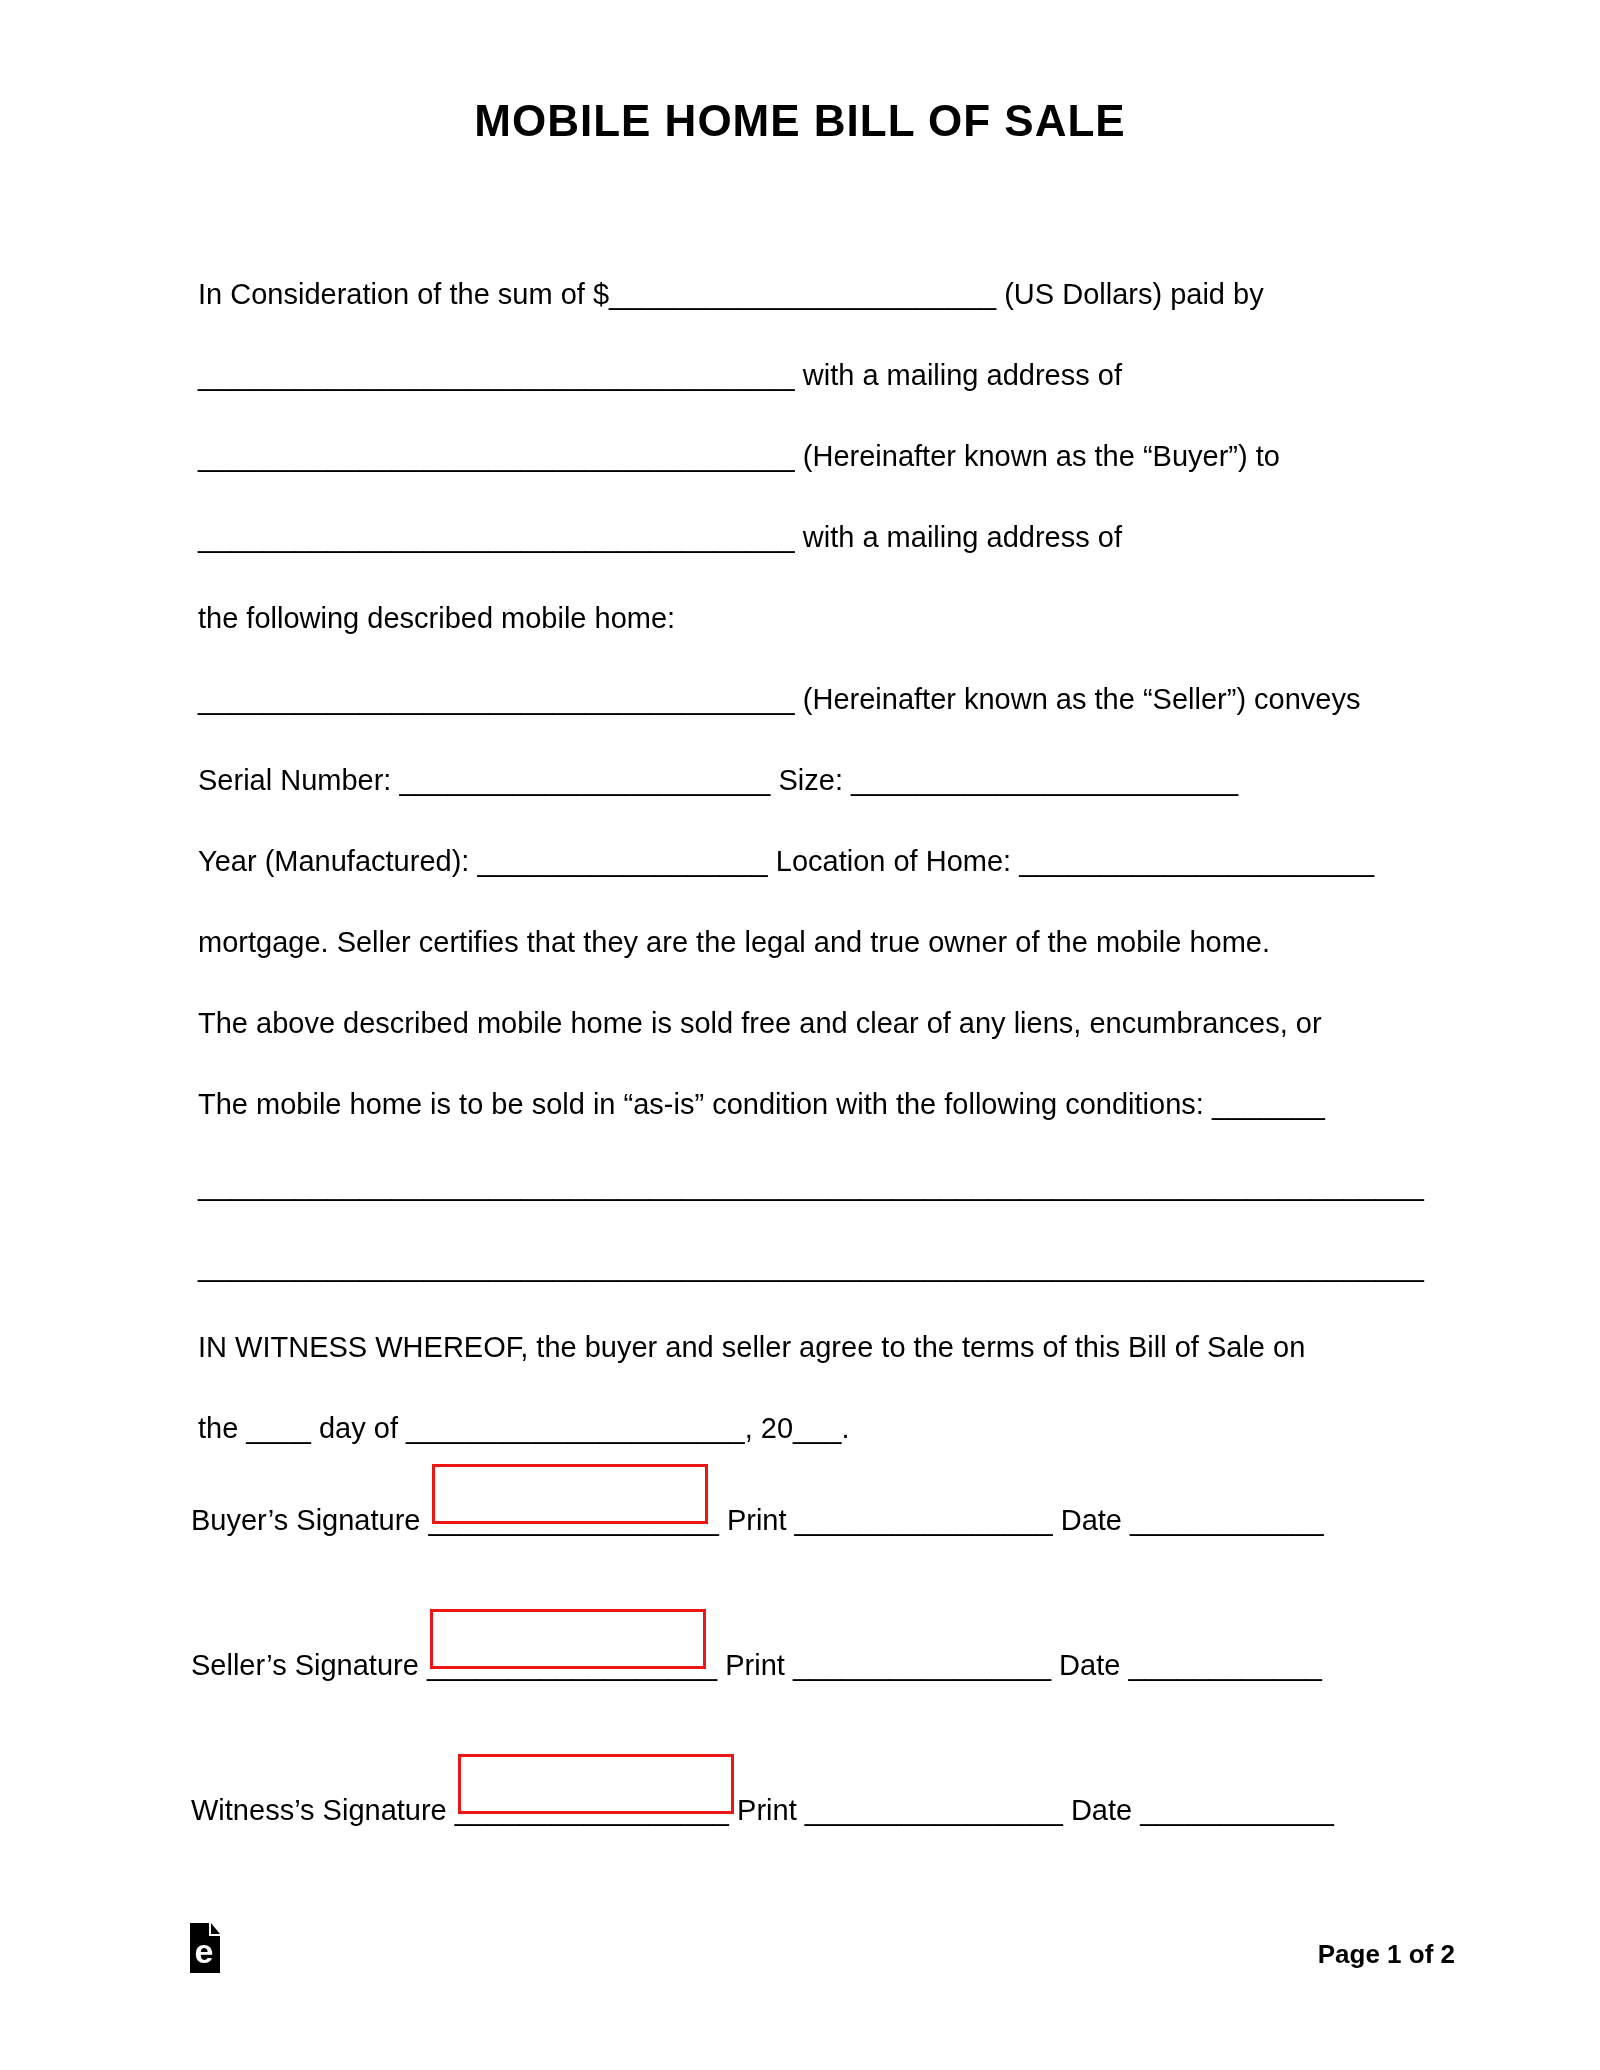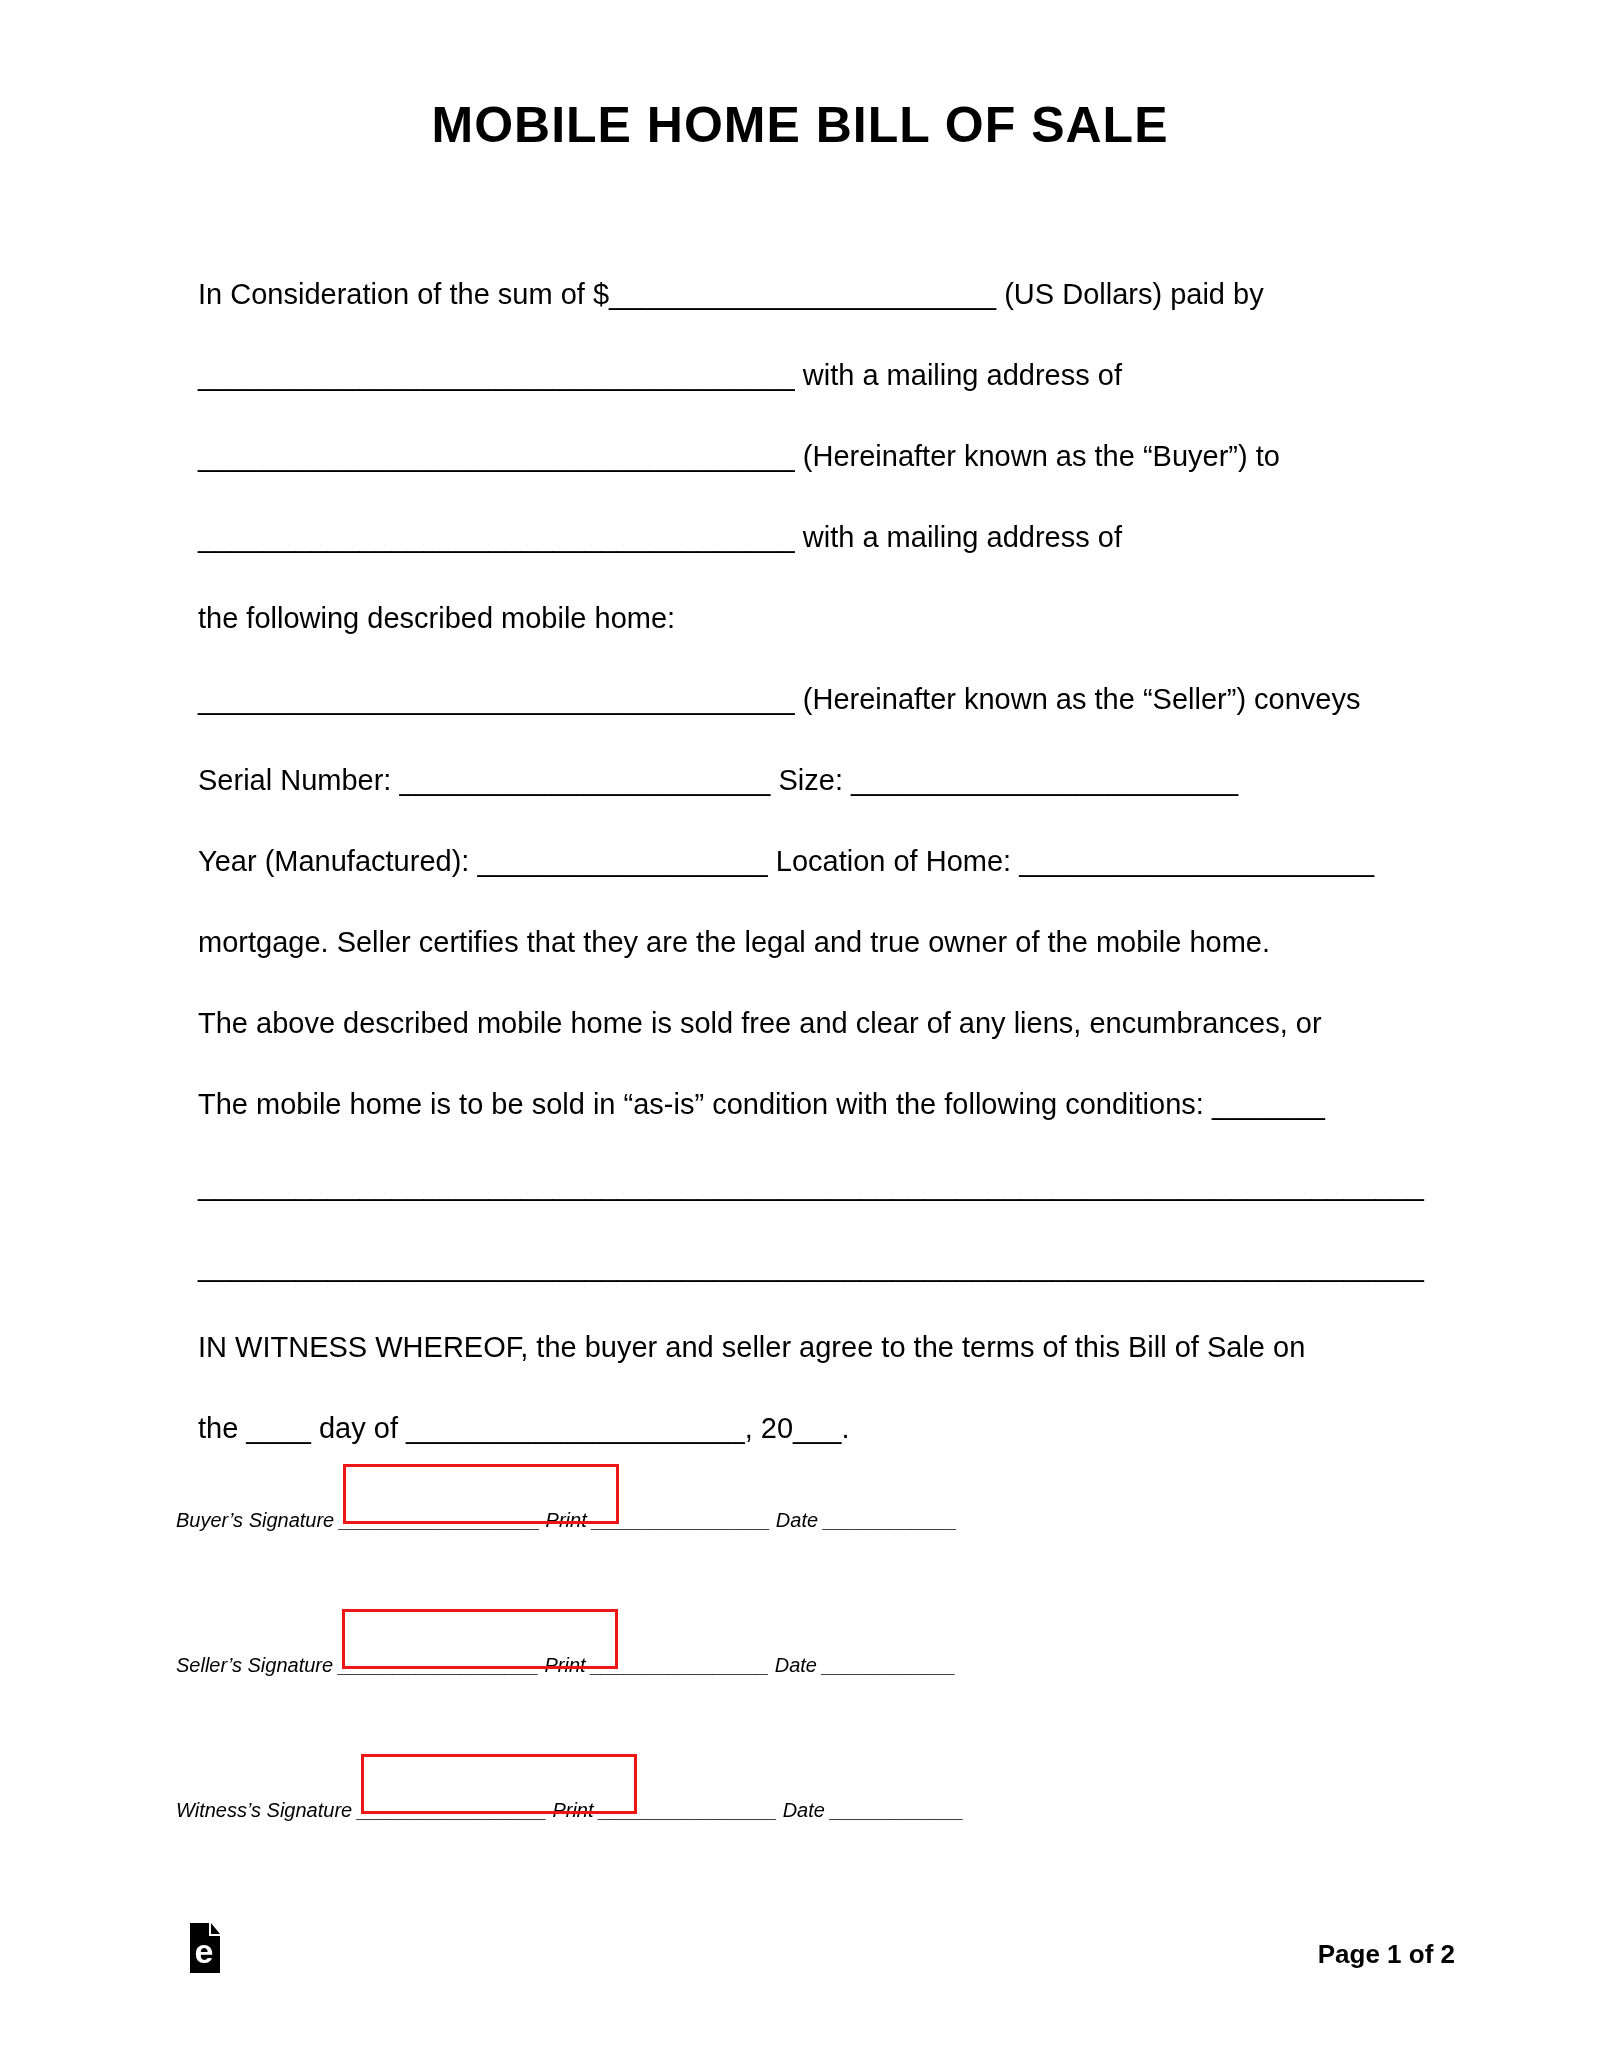--- a/index.html
+++ b/index.html
@@ -12,43 +12,42 @@
     font-family:"Liberation Sans", sans-serif;
     overflow:hidden;
   }
   .title{
     position:absolute;
     top:96px;
     left:0;
     right:0;
     margin:0;
     text-align:center;
-    font-size:50px;
+    font-size:44px;
     font-weight:bold;
     letter-spacing:1px;
   }
   .body-text{
     position:absolute;
     top:250px;
     left:190px;
     width:1240px;
   }
   .body-text p{
     margin:8px;
     font-size:29px;
     line-height:73px;
     white-space:nowrap;
   }
   .sig-row{
     position:absolute;
-    left:176px;
-    font-size:20px;
+    left:191px;
+    font-size:29px;
     line-height:40px;
     white-space:nowrap;
-    font-style:italic;
   }
   .sig-blank{
     position:relative;
     display:inline-block;
   }
   .sig-field{
     position:absolute;
     left:3px;
     bottom:16px;
     width:270px;

